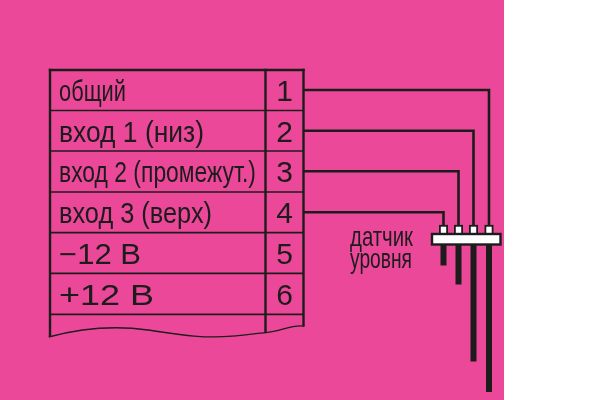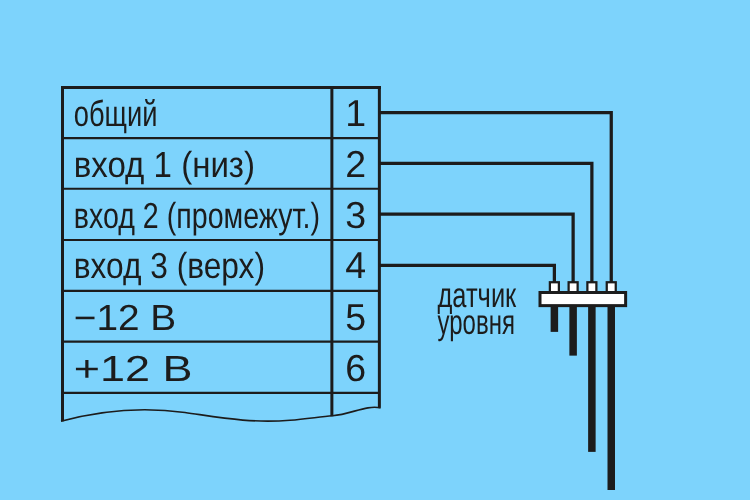--- a/index.html
+++ b/index.html
@@ -2,23 +2,23 @@
 <html><head>
 <meta charset="utf-8">
 <style>
   html, body {
     margin: 0;
     padding: 0;
     background: #ffffff;
   }
   .stage {
     position: relative;
-    width: 600px;
+    width: 504px;
     height: 400px;
-    background: #7dd3fc;
+    background: #ec4899;
     overflow: hidden;
   }
   svg {
     display: block;
     font-family: "Liberation Sans", sans-serif;
   }
   .grid-line {
     stroke: currentColor;
     fill: none;
   }

